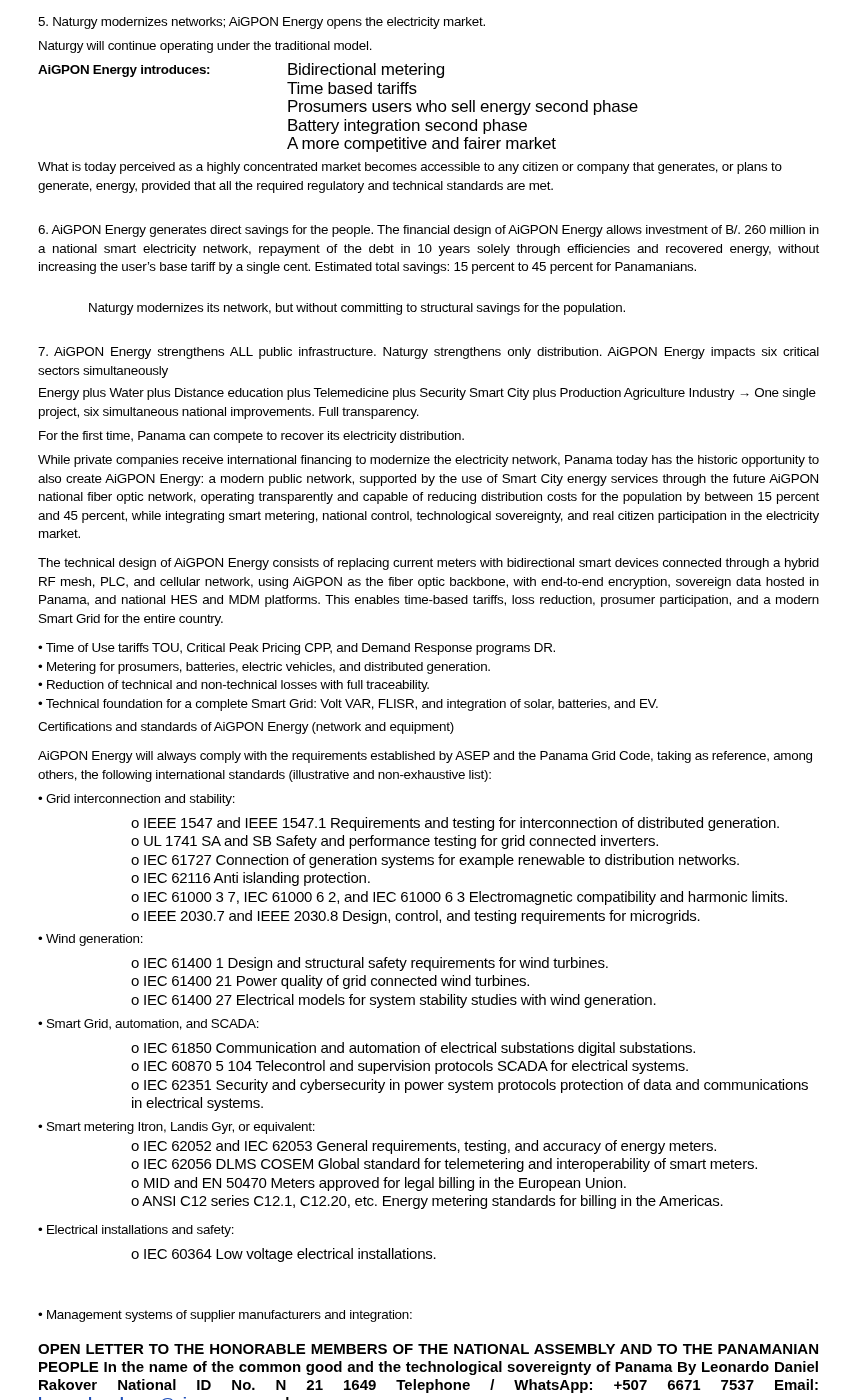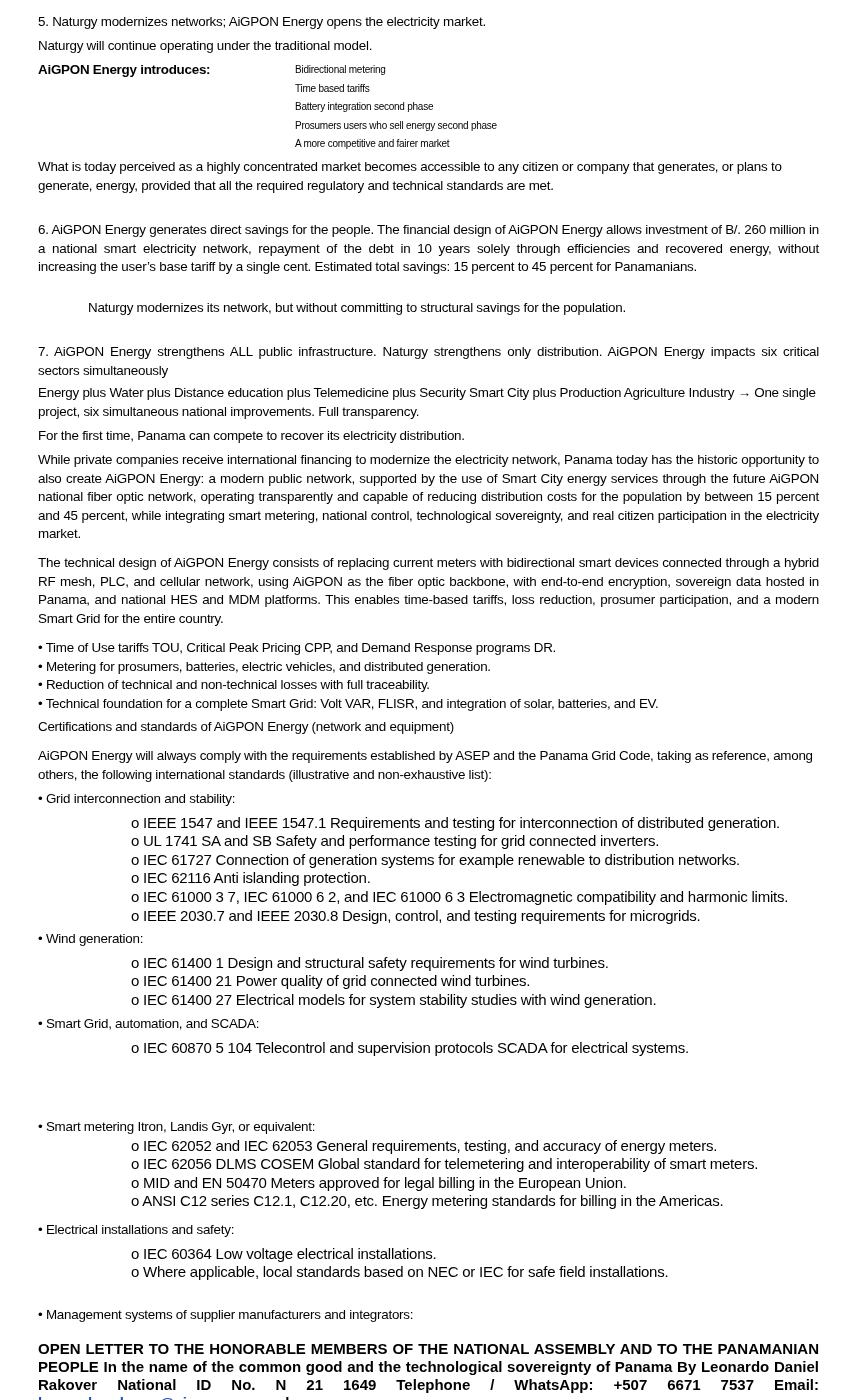--- a/index.html
+++ b/index.html
@@ -5,21 +5,21 @@
   html, body { margin: 0; padding: 0; background: #ffffff; }
   body { width: 850px; height: 1400px; position: relative; overflow: hidden;
          font-family: "Liberation Sans", "DejaVu Sans", sans-serif; color: #000; }
   .page { position: absolute; left: 38px; top: 0; width: 781px; }
   .t { font-size: 13.4px; line-height: 18.6px; letter-spacing: -0.25px; margin: 0; }
   .j { text-align: justify; }
   .b { font-weight: normal; }
   .abs { position: absolute; left: 0; width: 781px; }
   .intro-label { position: absolute; left: 0; font-weight: bold; }
   .intro-list { position: absolute; left: 249px; }
-  .intro-list div { font-size: 10px; line-height: 18.6px; letter-spacing: -0.25px; margin-left: 8px; }
+  .intro-list div { font-size: 17px; line-height: 18.6px; letter-spacing: -0.25px; }
   .indent1 { padding-left: 50px; }
   .sub { padding-left: 93px; }
   .sub div { font-size: 15px; line-height: 18.6px; letter-spacing: -0.25px; }
   .footer { position: absolute; left: 38px; top: 1340px; width: 781px;
             font-size: 15px; line-height: 18px; font-weight: bold; text-align: justify; }
   .footer a { color: #1f4fb8; text-decoration: underline; font-weight: bold; }
   .page-num { position: absolute; right: 0; bottom: 0; font-weight: bold; }
   .page-num .n { font-weight: normal; color: #555; }
 </style>
 </head>
@@ -27,22 +27,22 @@
 
 <div class="page">
 
   <p class="t abs" style="top:13px">5. Naturgy modernizes networks; AiGPON Energy opens the electricity market.</p>
   <p class="t abs" style="top:37px">Naturgy will continue operating under the traditional model.</p>
   <div class="abs" style="top:61px">
     <span class="t intro-label">AiGPON Energy introduces:</span>
     <div class="intro-list">
       <div>Bidirectional metering</div>
       <div>Time based tariffs</div>
+      <div>Prosumers users who sell energy second phase</div>
       <div>Battery integration second phase</div>
-      <div>Prosumers users who sell energy second phase</div>
       <div>A more competitive and fairer market</div>
     </div>
   </div>
   <p class="t abs" style="top:158px">What is today perceived as a highly concentrated market becomes accessible to any citizen or company that generates, or plans to generate, energy, provided that all the required regulatory and technical standards are met.</p>
 
   <p class="t abs j" style="top:221px"><span class="b">6. AiGPON Energy generates direct savings for the people.</span><span> The financial design of AiGPON Energy allows investment of B/. 260 million in a national smart electricity network, repayment of the debt in 10 years solely through efficiencies and recovered energy, without increasing the user’s base tariff by a single cent. Estimated total savings: 15 percent to 45 percent for Panamanians.</span></p>
   <p class="t abs indent1" style="top:299px">Naturgy modernizes its network, but without committing to structural savings for the population.</p>
 
   <p class="t abs j" style="top:343px"><span class="b">7. AiGPON Energy strengthens ALL public infrastructure.</span><span> Naturgy strengthens only distribution. AiGPON Energy impacts six critical sectors simultaneously</span></p>
   <p class="t abs" style="top:384px">Energy plus Water plus Distance education plus Telemedicine plus Security Smart City plus Production Agriculture Industry → One single project, six simultaneous national improvements. Full transparency.</p>
@@ -76,41 +76,42 @@
     <div class="sub" style="margin-top:5px">
       <div>o IEC 61400 1 Design and structural safety requirements for wind turbines.</div>
       <div>o IEC 61400 21 Power quality of grid connected wind turbines.</div>
       <div>o IEC 61400 27 Electrical models for system stability studies with wind generation.</div>
     </div>
   </div>
 
   <div class="abs" style="top:1015px">
     <div class="t">• Smart Grid, automation, and SCADA:</div>
     <div class="sub" style="margin-top:5px; width:688px;">
+      <div>o IEC 61850 Communication and automation of electrical substations digital substations.</div>
       <div>o IEC 60870 5 104 Telecontrol and supervision protocols SCADA for electrical systems.</div>
+      <div>o IEC 62351 Security and cybersecurity in power system protocols protection of data and communications in electrical systems.</div>
     </div>
   </div>
 
   <div class="abs" style="top:1118px">
     <div class="t">• Smart metering Itron, Landis Gyr, or equivalent:</div>
     <div class="sub" style="">
       <div>o IEC 62052 and IEC 62053 General requirements, testing, and accuracy of energy meters.</div>
       <div>o IEC 62056 DLMS COSEM Global standard for telemetering and interoperability of smart meters.</div>
       <div>o MID and EN 50470 Meters approved for legal billing in the European Union.</div>
       <div>o ANSI C12 series C12.1, C12.20, etc. Energy metering standards for billing in the Americas.</div>
     </div>
   </div>
 
   <div class="abs" style="top:1221px">
     <div class="t">• Electrical installations and safety:</div>
     <div class="sub" style="margin-top:5px">
       <div>o IEC 60364 Low voltage electrical installations.</div>
-      <div>o Where applicable, local standards based on NEC or IEC for safe field installations.</div>
     </div>
   </div>
 
-  <p class="t abs" style="top:1306px">• Management systems of supplier manufacturers and integrators:</p>
+  <p class="t abs" style="top:1306px">• Management systems of supplier manufacturers and integration:</p>
 </div>
 
 <div class="footer">
   <span>OPEN LETTER TO THE HONORABLE MEMBERS OF THE NATIONAL ASSEMBLY AND TO THE PANAMANIAN PEOPLE In the name of the common good and the technological sovereignty of Panama By Leonardo Daniel Rakover National ID No. N 21 1649 Telephone / WhatsApp: +507 6671 7537 Email: </span><a href="#" style="color: rgb(31, 79, 184);">leonardo.rakover@aigpon.com</a><span>  and </span><br><a href="#" style="color: rgb(31, 79, 184);">leonardo.rakover@gmail.com</a><span>  Author of the Bill creating the AiGPON National Shared Use Fiber Optic Network</span>
   <span class="page-num"><span>Page</span> <span class="n">23</span><span class="n"> | </span><span class="n">20</span></span>
 </div>
 
 </body></html>

